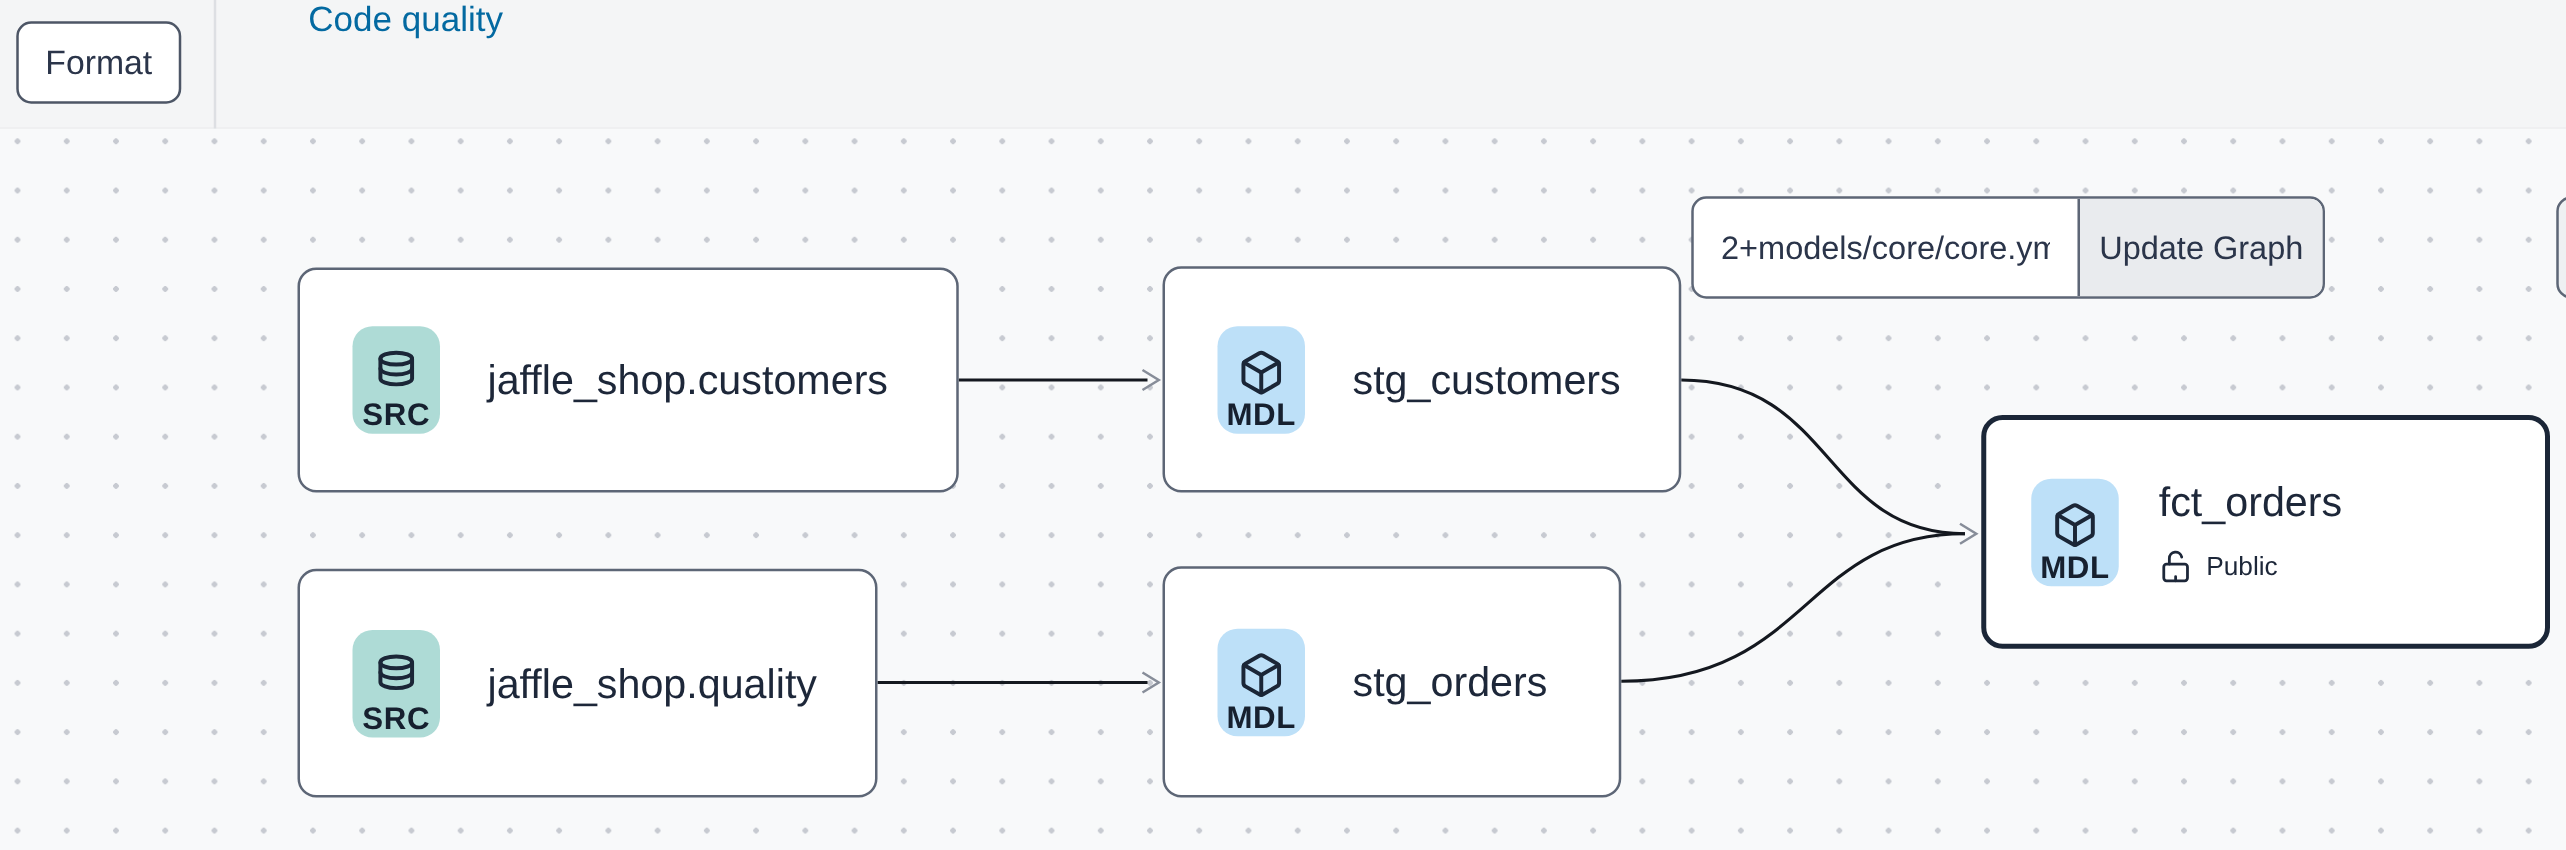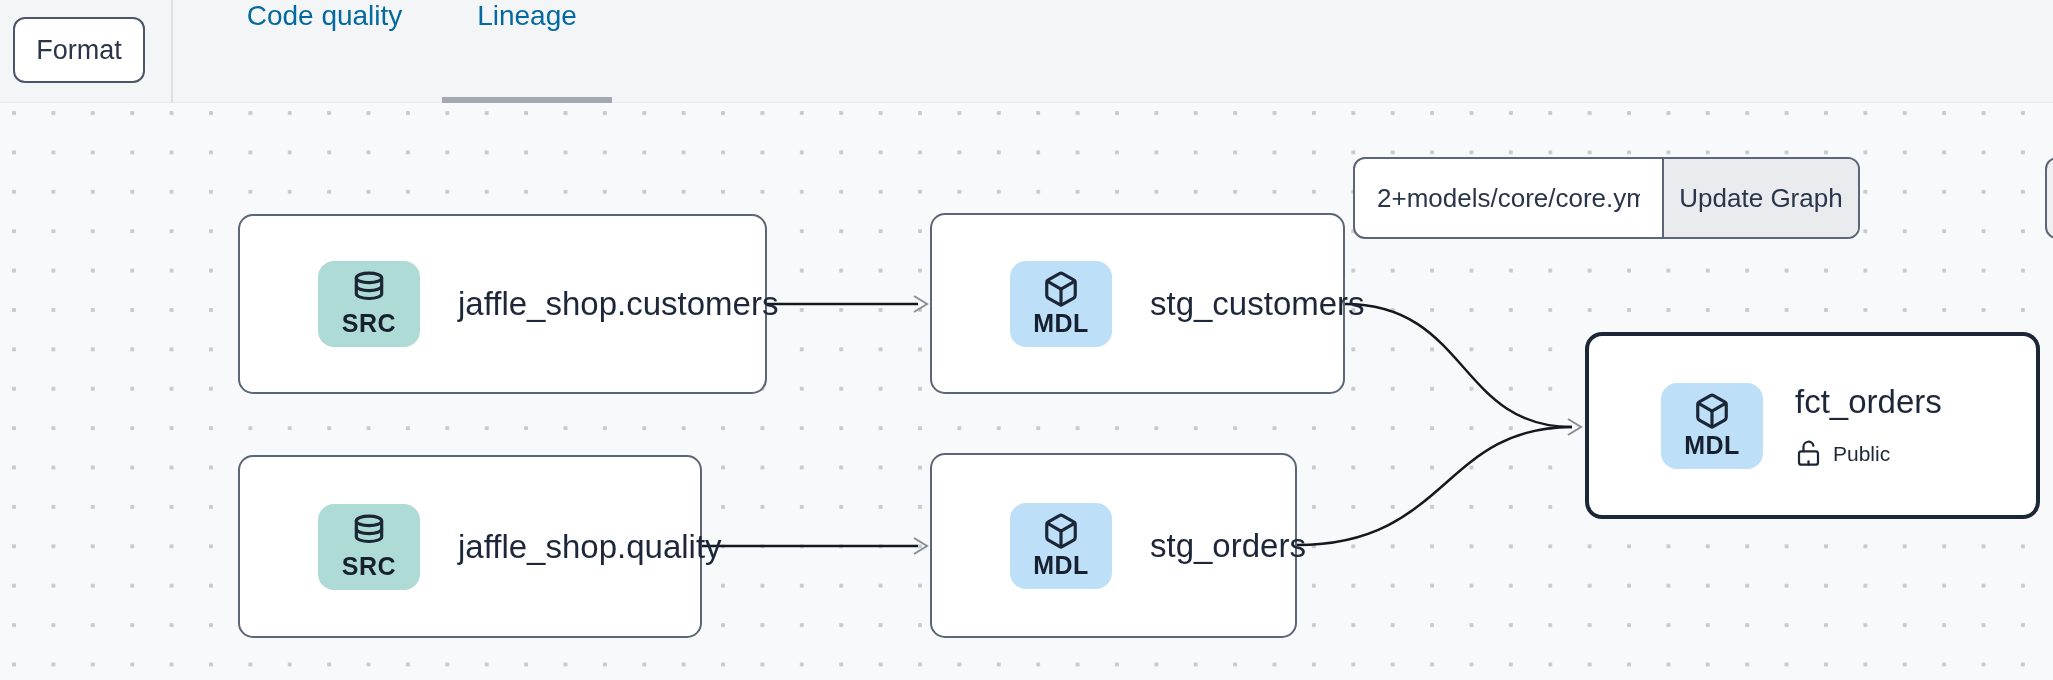--- a/index.html
+++ b/index.html
@@ -69,23 +69,23 @@
   }
   .node.selected { border: 4px solid #1b2637; border-radius: 17px; padding-left: 36px; gap: 32px; }
 
   .node-jsc { left: 238px; top: 111px; width: 529px; height: 180px; }
   .node-stc { left: 930px; top: 110px; width: 415px; height: 181px; }
   .node-jso { left: 238px; top: 352px; width: 464px; height: 183px; }
   .node-sto { left: 930px; top: 350px; width: 367px; height: 185px; }
   .node-fct { left: 1585px; top: 229px; width: 455px; height: 187px; }
 
   .badge {
-    width: 102px; height: 86px; border-radius: 16px;
-    display: flex; flex-direction: column; align-items: center; justify-content: center;
-    gap: 1px; flex-shrink: 0; margin-left: 36px;
+    width: 70px; height: 86px; border-radius: 16px;
+    display: flex; flex-direction: column; align-items: center; justify-content: flex-end;
+    gap: 1px; flex-shrink: 0;
   }
   .badge.src { background: #aedbd6; }
   .badge.mdl { background: #bde0f8; }
   .badge svg { width: 38px; height: 38px; stroke: #1b2637; stroke-width: 2; fill: none;
                stroke-linecap: round; stroke-linejoin: round; }
   .badge-label { font-size: 25px; font-weight: 600; color: #16202f; letter-spacing: 0.5px; }
 
   .node-label { font-size: 33px; color: #1d2739; white-space: nowrap; text-align: center; }
 
   .node-text-col { display: flex; flex-direction: column; gap: 18px; }
@@ -123,24 +123,20 @@
   }
 </style>
 </head>
 <body>
 
 <div class="topbar">
   <button class="format-btn">Format</button>
   <div class="topbar-divider"></div>
   <div class="tab tab-code">
     <span>Code quality</span>
-  </div>
-  <div class="tab tab-lineage">
-    <span>Lineage</span>
-    <div class="tab-underline"></div>
   </div>
 </div>
 
 <div class="canvas">
 
   <svg class="edges" viewBox="0 0 2053 577" xmlns="http://www.w3.org/2000/svg">
     <path class="edge-line" d="M767 201 H918"></path>
     <path class="edge-arrow" d="M914 193 L927 201 L914 209"></path>
     <path class="edge-line" d="M702 443 H918"></path>
     <path class="edge-arrow" d="M914 435 L927 443 L914 451"></path>

